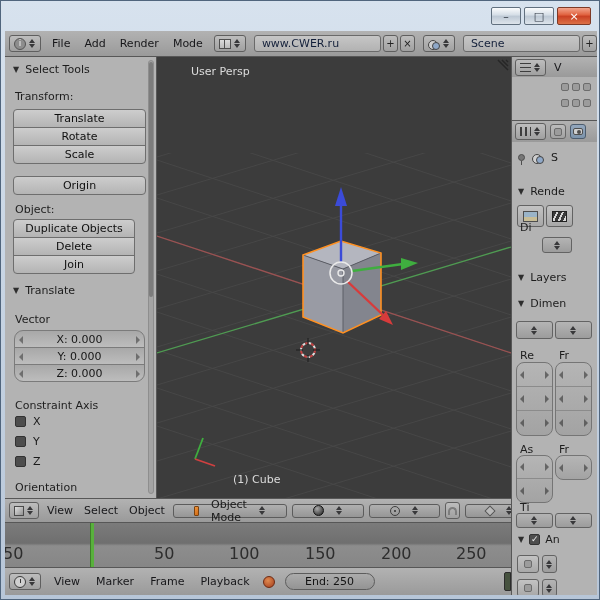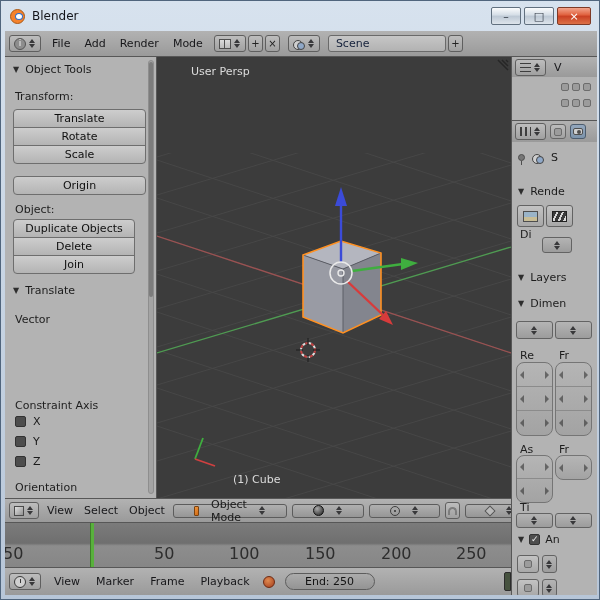--- a/index.html
+++ b/index.html
@@ -94,24 +94,20 @@
 .ico-clap{width:15px;height:11px;border:1px solid #222;background:repeating-linear-gradient(115deg,#3a3a3a 0 3px,#d8d8d8 3px 5px)}
 .ico-clock{width:12px;height:12px;border-radius:50%;border:1px solid #3a3a3a;background:#cfcfcf;position:relative}
 .ico-clock::after{content:"";position:absolute;left:5px;top:2px;width:1px;height:4px;background:#3a3a3a}
 .ico-rec{width:12px;height:12px;border-radius:50%;background:radial-gradient(circle at 40% 35%,#e08a50,#a33d1c);border:1px solid #6e2a12}
 </style>
 </head>
 <body>
 
 <div class="window">
 
-  <div class="titlebar">
-    <span class="blender-logo"></span>
-    <span class="title-text">Blender</span>
-  </div>
   <div class="win-controls">
     <div class="wbtn">–</div>
     <div class="wbtn">□</div>
     <div class="wbtn close">×</div>
   </div>
 
   <div class="client">
 
     <div class="editor hdr" style="left:0;top:0;width:592px;height:25px;gap:8px;padding-left:4px">
       <div class="ebtn">
@@ -119,34 +115,35 @@
         <span class="ud"></span>
       </div>
       <span class="menu-item">File</span>
       <span class="menu-item">Add</span>
       <span class="menu-item">Render</span>
       <span class="menu-item">Mode</span>
       <div class="ebtn">
         <span class="ico-grid"></span>
         <span class="ud"></span>
       </div>
+      <div class="field" style="width:128px">www.CWER.ru</div>
       <div class="sqbtn" style="margin-left:-6px">+</div>
       <div class="sqbtn" style="margin-left:-6px">×</div>
       <div class="ebtn">
         <span class="ico-balls"></span>
         <span class="ud"></span>
       </div>
       <div class="field" style="width:118px">Scene</div>
       <div class="sqbtn" style="margin-left:-6px">+</div>
     </div>
 
     <div class="editor shelf" style="left:0;top:26px;width:151px;height:441px">
       <div class="panel-hdr" style="left:8px;top:6px">
         <span class="tri">▼</span>
-        <span>Object Tools</span>
+        <span>Select Tools</span>
       </div>
       <span class="lbl" style="left:10px;top:33px">Transform:</span>
       <div class="vstack" style="left:8px;top:52px;width:133px">
         <div class="tbtn">Translate</div>
         <div class="tbtn">Rotate</div>
         <div class="tbtn">Scale</div>
       </div>
       <div class="vstack" style="left:8px;top:119px;width:133px">
         <div class="tbtn">Origin</div>
       </div>
@@ -154,20 +151,25 @@
       <div class="vstack" style="left:8px;top:162px;width:122px">
         <div class="tbtn">Duplicate Objects</div>
         <div class="tbtn">Delete</div>
         <div class="tbtn">Join</div>
       </div>
       <div class="panel-hdr" style="left:8px;top:227px">
         <span class="tri">▼</span>
         <span>Translate</span>
       </div>
       <span class="lbl" style="left:10px;top:256px">Vector</span>
+      <div class="vstack" style="left:9px;top:273px;width:131px">
+        <div class="numf">X: 0.000</div>
+        <div class="numf">Y: 0.000</div>
+        <div class="numf">Z: 0.000</div>
+      </div>
       <span class="lbl" style="left:10px;top:342px">Constraint Axis</span>
       <div class="cbrow" style="left:10px;top:358px">
         <span class="cb"></span>
         <span>X</span>
       </div>
       <div class="cbrow" style="left:10px;top:378px">
         <span class="cb"></span>
         <span>Y</span>
       </div>
       <div class="cbrow" style="left:10px;top:398px">
@@ -366,21 +368,21 @@
       <div class="panel-hdr" style="left:6px;top:64px">
         <span class="tri">▼</span>
         <span>Rende</span>
       </div>
       <div class="pbtn" style="left:5px;top:84px;width:27px;height:22px">
           <span class="ico-img"></span>
         </div>
       <div class="pbtn" style="left:34px;top:84px;width:27px;height:22px">
           <span class="ico-clap"></span>
         </div>
-      <span class="lbl" style="left:8px;top:107px">Di</span>
+      <span class="lbl" style="left:8px;top:100px">Di</span>
       <div class="stp" style="left:30px;top:116px;width:30px;height:16px">
           <span class="ud"></span>
         </div>
       <div class="panel-hdr" style="left:6px;top:150px">
         <span class="tri">▼</span>
         <span>Layers</span>
       </div>
       <div class="panel-hdr" style="left:6px;top:176px">
         <span class="tri">▼</span>
         <span>Dimen</span>

